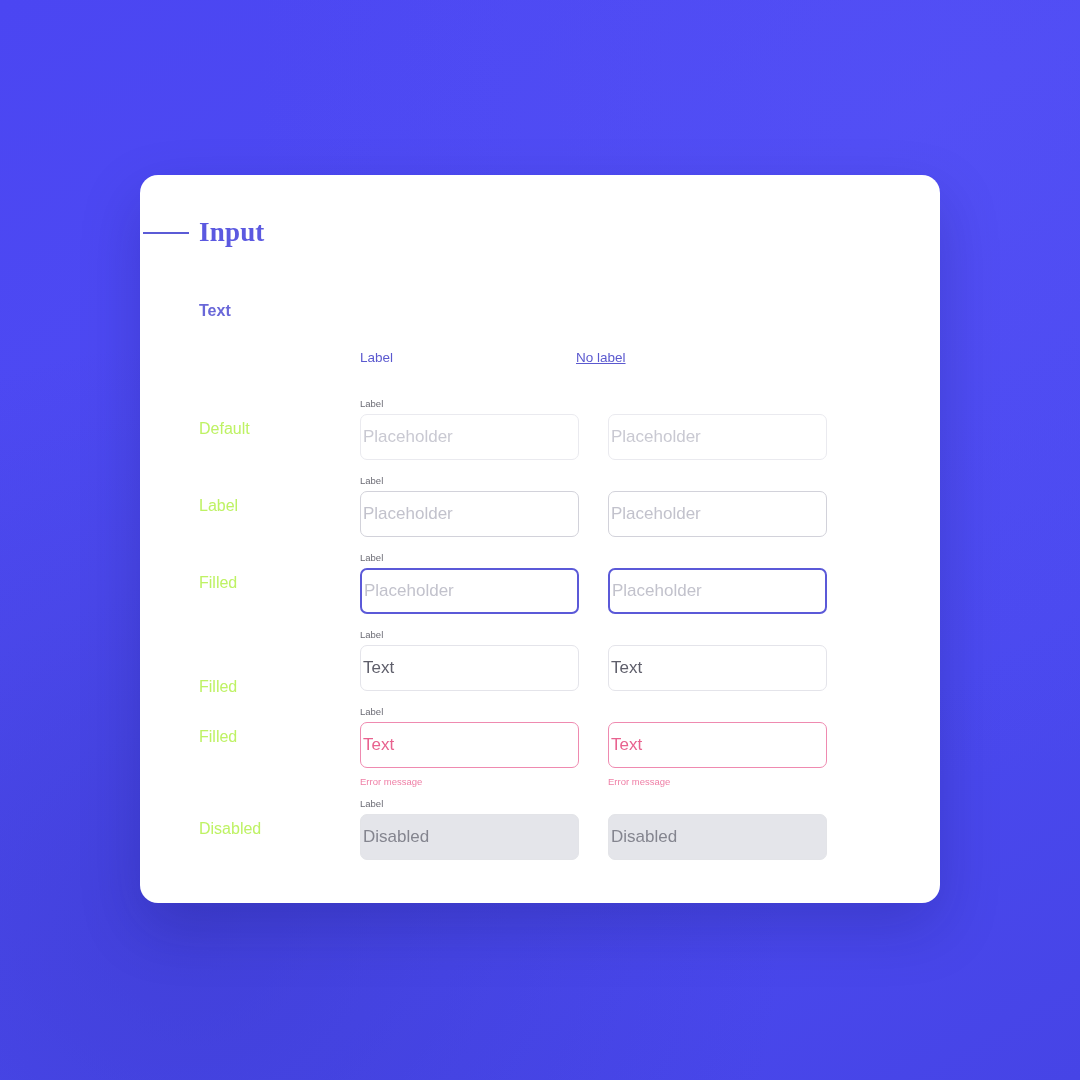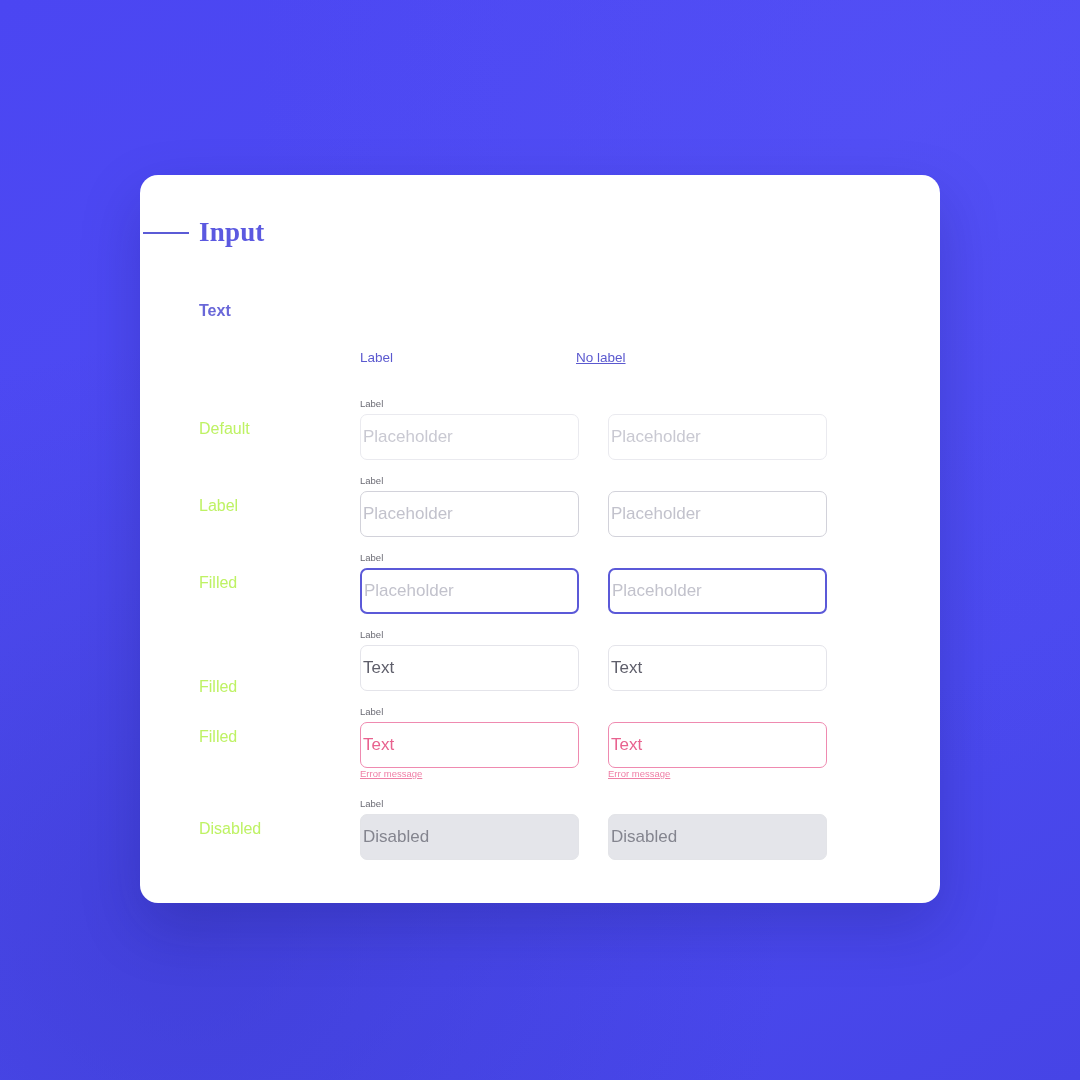--- a/index.html
+++ b/index.html
@@ -118,25 +118,24 @@
   .input-box.state-pressed { border: 2px solid #5b59d8; color: #c2c2cc; }
   .input-box.state-filled  { border-color: #e4e4ea; color: #5f5f6b; }
   .input-box.state-error   { border: 1px solid #ef8ab0; color: #e8628f; }
   .input-box.state-disabled{
     border-color: #e3e4e8;
     background: #e4e5ea;
     color: #84858f;
   }
 
   .helper-error {
-    margin-top: 0;
+    margin-top: 8px;
     font-size: 9.5px;
     line-height: 12px;
     color: #ef7fa6;
-    text-decoration: underline;
   }
 </style>
 </head>
 <body>
 
 <div id="card"></div>
 
 <div id="title-rule"></div>
 <div id="page-title">Input</div>
 <div id="section-title">Text</div>

